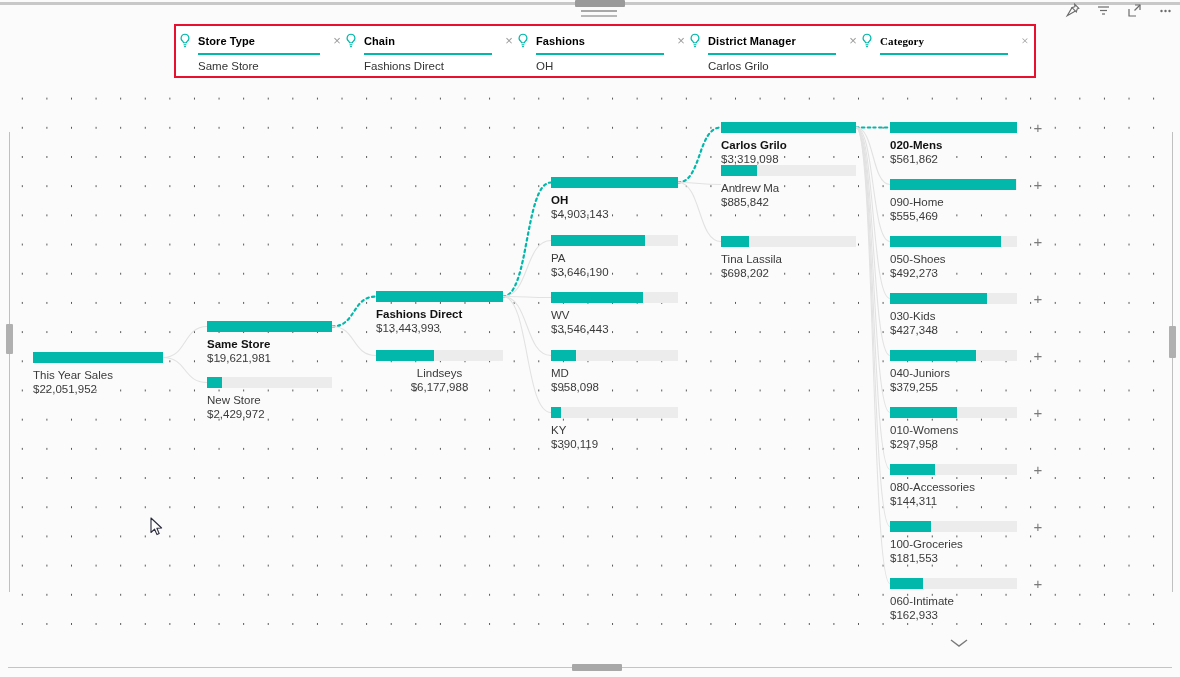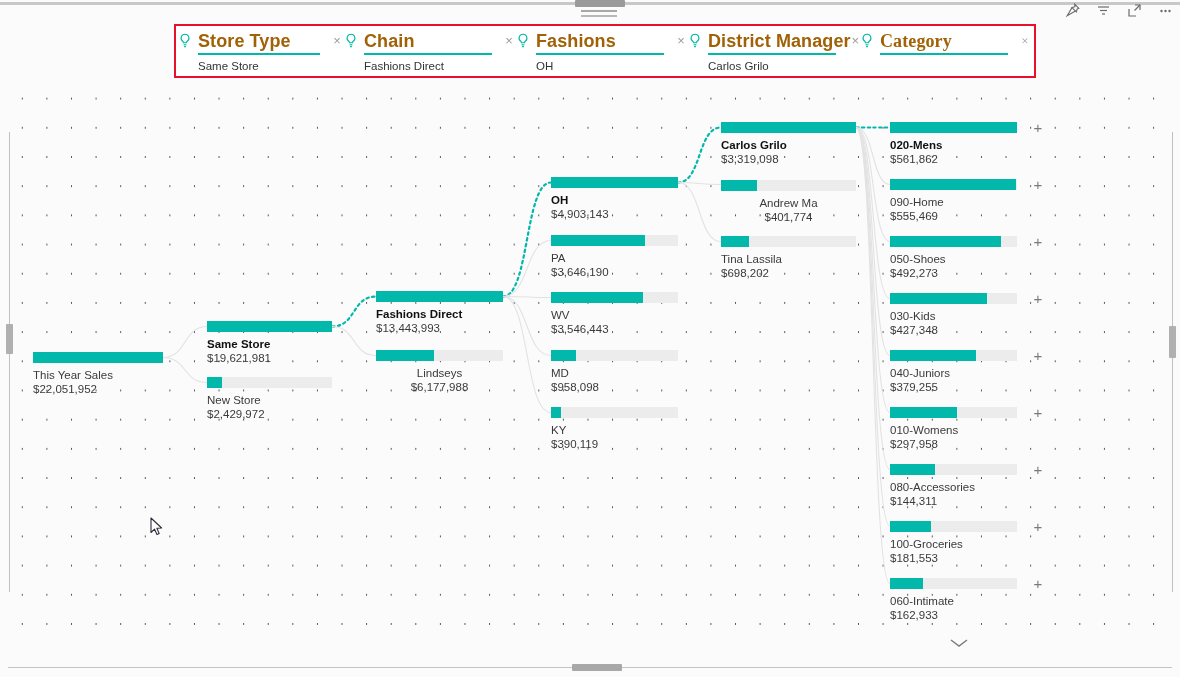--- a/index.html
+++ b/index.html
@@ -53,21 +53,21 @@
   }
   .filter-row {
     position: absolute; left: 178px; top: 30px; width: 854px; height: 46px;
     display: flex; z-index: 7;
   }
   .fchip { position: relative; height: 46px; }
   .fchip-top { display: flex; align-items: center; height: 22px; }
   .bulb { width: 14px; height: 16px; margin-right: 6px; flex: 0 0 14px; }
   .bulb svg { display: block; }
   .fchip-name {
-    font-size: 18px; font-weight: bold; color: #a16207;
+    font-size: 11px; font-weight: bold; color: #000000;
     letter-spacing: .1px; white-space: nowrap;
   }
   .fchip-x {
     margin-left: auto; width: 14px; height: 14px; color: #9b9b9b;
     font-size: 13px; line-height: 13px; text-align: center; cursor: pointer;
   }
   .fchip-rule {
     height: 2px; background: #01b8aa; margin-top: 1px; margin-left: 20px;
   }
   .fchip-val {
@@ -342,26 +342,26 @@
           <div class="node-label">KY</div>
           <div class="node-value">$390,119</div>
         </div>
         <div class="node selected" style="left: 713px; top: 42px; width: 135px;">
           <div class="bar-bg">
             <div class="bar-fill" style="width:100%"></div>
           </div>
           <div class="node-label">Carlos Grilo</div>
           <div class="node-value">$3,319,098</div>
         </div>
-        <div class="node" style="left: 713px; top: 100px; width: 135px; text-align: center;">
+        <div class="node" style="left: 713px; top: 85px; width: 135px;">
           <div class="bar-bg">
             <div class="bar-fill" style="width:26.689239064348207%"></div>
           </div>
           <div class="node-label">Andrew Ma</div>
-          <div class="node-value">$401,774</div>
+          <div class="node-value">$885,842</div>
         </div>
         <div class="node" style="left: 713px; top: 156px; width: 135px;">
           <div class="bar-bg">
             <div class="bar-fill" style="width:21.035895897017802%"></div>
           </div>
           <div class="node-label">Tina Lassila</div>
           <div class="node-value">$698,202</div>
         </div>
         <div class="node selected" style="left: 882px; top: 42px; width: 127px;">
           <div class="bar-bg">

